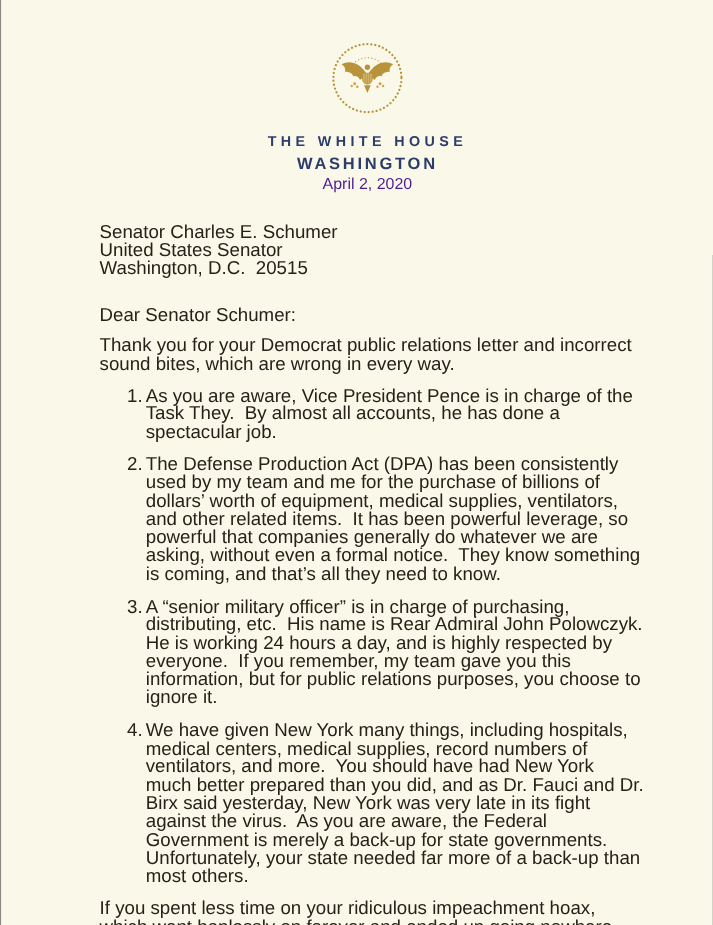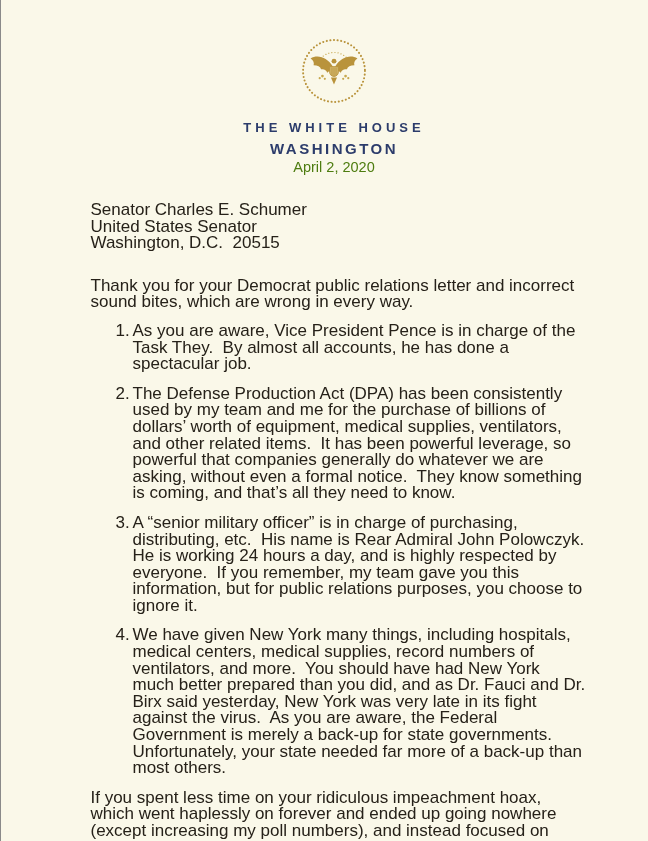--- a/index.html
+++ b/index.html
@@ -27,21 +27,21 @@
   .wh-sub {
     margin-top: 5px;
     font-size: 15px;
     font-weight: bold;
     letter-spacing: 2.5px;
     color: #2c3c6b;
   }
   .date {
     margin-top: 2px;
     font-size: 14.5px;
-    color: #4d7c0f;
+    color: #4c1d95;
   }
   .body {
     margin: 27px 62px 0 70px;
     font-size: 17px;
     line-height: 16.6px;
     text-align: left;
   }
   .block { white-space: pre-wrap; margin: 0 0 12px 0; }
   .recipient-line { white-space: pre-wrap; }
   .recipient { margin-bottom: 26px; }
@@ -91,20 +91,21 @@
   </div>
 
   <div class="body">
 
     <div class="recipient">
       <div class="recipient-line">Senator Charles E. Schumer</div>
       <div class="recipient-line">United States Senator</div>
       <div class="recipient-line">Washington, D.C.  20515</div>
     </div>
 
+    <div class="block salutation">Dear Senator Schumer:</div>
 
     <div class="block">Thank you for your Democrat public relations letter and incorrect sound bites, which are wrong in every way.</div>
 
     <div class="numbered-list">
       <div class="item">
         <span class="num">1.</span>
         <span class="txt">As you are aware, Vice President Pence is in charge of the Task They.  By almost all accounts, he has done a spectacular job.</span>
       </div>
       <div class="item">
         <span class="num">2.</span>

